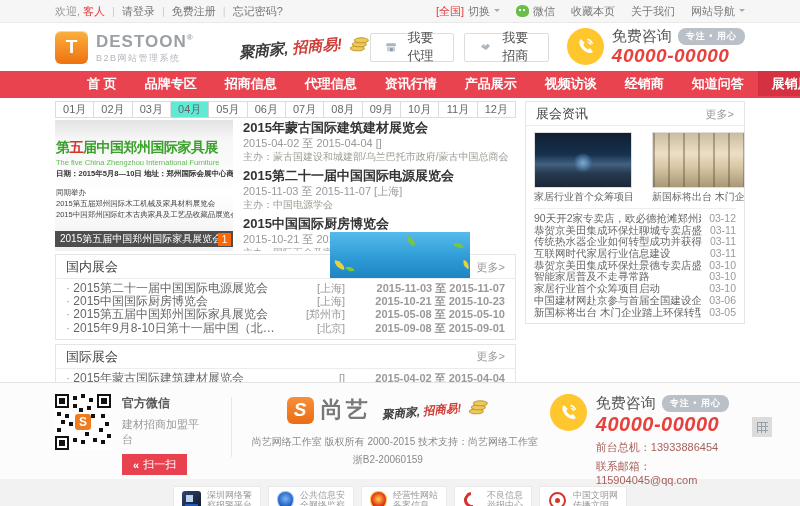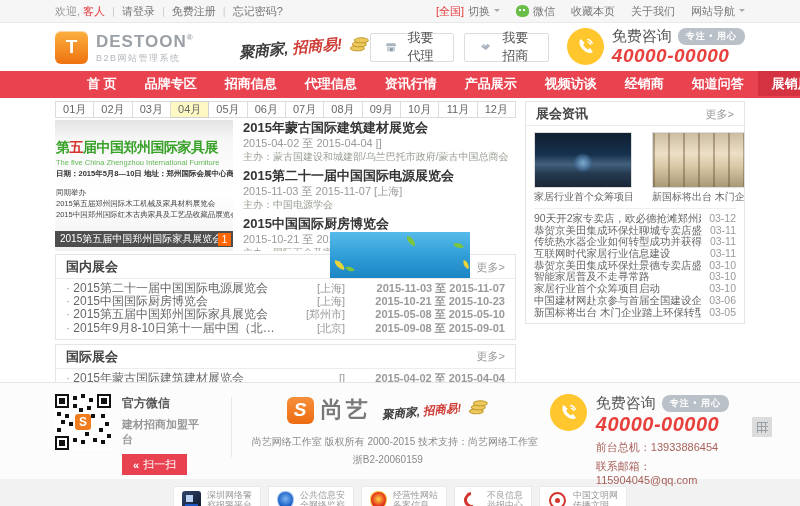--- a/index.html
+++ b/index.html
@@ -55,21 +55,21 @@
   .nav-item.active { background:#d43241; }
 
   
   .main { width:690px; margin:3px auto 0; display:flex; }
   .col-left { width:461px; margin-right:9px; flex:none;}
   .col-right { width:220px; flex:none;}
 
   .months { display:flex; }
   .month { flex:1; text-align:center; font-size:11px; color:#666; line-height:15px; height:17px; border:1px solid #ddd; border-left:none; background:#fff; cursor:pointer;}
   .month:first-child { border-left:1px solid #ddd; }
-  .month.active { background:#fef9c3; border-color:#d0d0d0;}
+  .month.active { background:#5eead4; border-color:#d0d0d0;}
 
   .showcase { display:flex; margin-top:2px; height:131px; }
   .slider { width:178px; flex:none; margin-right:10px; position:relative; overflow:hidden;
     background:linear-gradient(180deg,#e3e3e3 0%, #f6f6f6 14%, #ffffff 55%, #f1f1f1 100%); }
   .slider-title { margin-top:19px; font-size:14px; font-weight:bold; color:#3aa22a; white-space:nowrap; padding:0 1px; letter-spacing:-0.5px;}
   .slider-title .red5 { color:#d4342c; }
   .slider-sub { font-size:7.5px; color:#66b859; white-space:nowrap; padding:0 1px; margin-top:1px;}
   .slider-line { font-size:7.5px; color:#333; white-space:nowrap; padding:0 1px; margin-top:2px; font-weight:bold;}
   .slider-line.plain { font-weight:normal; color:#444; margin-top:1px;}
   .slider-spacer { height:8px; }
@@ -79,21 +79,21 @@
   .caption-badge { background:#f60; min-width:13px; height:13px; line-height:13px; text-align:center; font-size:10px; }
 
   .featured { flex:1; overflow:hidden; }
   .f-item { margin-bottom:5px; }
   .f-title { font-size:13px; font-weight:bold; color:#333; line-height:16px; cursor:pointer;}
   .f-date { font-size:11px; color:#999; line-height:13px; margin-top:1px;}
   .f-host { font-size:10px; color:#9aa094; line-height:12px; white-space:nowrap; overflow:hidden; text-overflow:ellipsis; margin-top:1px;}
 
   .box { border:1px solid #e5e5e5; background:#fff; }
   .box-hd { display:flex; justify-content:space-between; align-items:center; padding:3px 10px 2px; border-bottom:1px solid #ececec; }
-  .box-hd .t { font-size:13px; font-weight:bold; color:#444; }
+  .box-hd .t { font-size:13px; font-weight:normal; color:#444; }
   .box-hd .more { font-size:11px; color:#999; text-decoration:none; cursor:pointer;}
 
   .dom { margin-top:3px; }
   .dom-list { padding:3px 10px 4px; }
   .dom-row { display:flex; font-size:12px; line-height:13.2px; color:#666; align-items:baseline;}
   .dom-title { flex:1; white-space:nowrap; overflow:hidden; text-overflow:ellipsis; cursor:pointer;}
   .dom-title::before { content:"· "; color:#999; }
   .dom-loc { width:62px; text-align:right; color:#999; font-size:11px; flex:none;}
   .dom-date { width:160px; text-align:right; color:#999; font-size:11px; flex:none;font-weight:bold;}
   .intl { margin-top:4px; }
@@ -122,21 +122,21 @@
   .leaf.l3{ left:4px; top:29px; width:11px; height:8px; transform:rotate(10deg); background:#e7d33c;}
   .leaf.l4{ left:16px; top:34px; width:8px; height:6px; transform:rotate(-15deg);}
   .leaf.l5{ left:132px; top:29px; width:8px; height:7px; transform:rotate(25deg); background:#e7d33c;}
 
   
   .footer { position:absolute; left:0; right:0; top:382px; bottom:0; border-top:1px solid #e4e4e4; background:#fcfcfc; }
   .footer-main { width:690px; margin:0 auto; padding-top:11px; display:flex; align-items:flex-start; height:88px;}
   .wx-qr { width:56px; height:56px; flex:none; }
   .wx-info { margin-left:11px; }
   .wx-title { font-size:12px; font-weight:bold; color:#555; margin-top:1px;}
-  .wx-sub { font-size:11px; color:#999; margin-top:5px;font-weight:bold; }
+  .wx-sub { font-size:11px; color:#999; margin-top:5px; }
   .scan-btn { margin-top:7px; background:#e8414f; color:#fff; font-size:11px; padding:3px 11px; display:inline-flex; align-items:center; gap:4px; cursor:pointer; border:none;}
   .scan-btn .sic { font-weight:bold; }
   .v-div { width:1px; background:#e8e8e8; height:60px; margin:3px 20px 0 24px; flex:none;}
   .brand-block { width:272px; text-align:center; flex:none;}
   .brand-row { display:flex; align-items:center; justify-content:center; gap:7px; height:32px;}
   .brand-logo { width:27px; height:27px; background:linear-gradient(180deg,#f6903a,#ec6c12); border-radius:6px; color:#fff; font-weight:bold; font-style:italic;
     font-size:19px; display:flex; align-items:center; justify-content:center; }
   .brand-name { font-size:22px; color:#787878; font-weight:bold; letter-spacing:3px; }
   .brand-slogan { font-style:italic; font-weight:bold; font-size:11.5px; transform:rotate(-5deg); display:flex; align-items:center; margin-left:4px;}
   .copyright { font-size:10px; color:#888; margin-top:9px; white-space:nowrap;}

